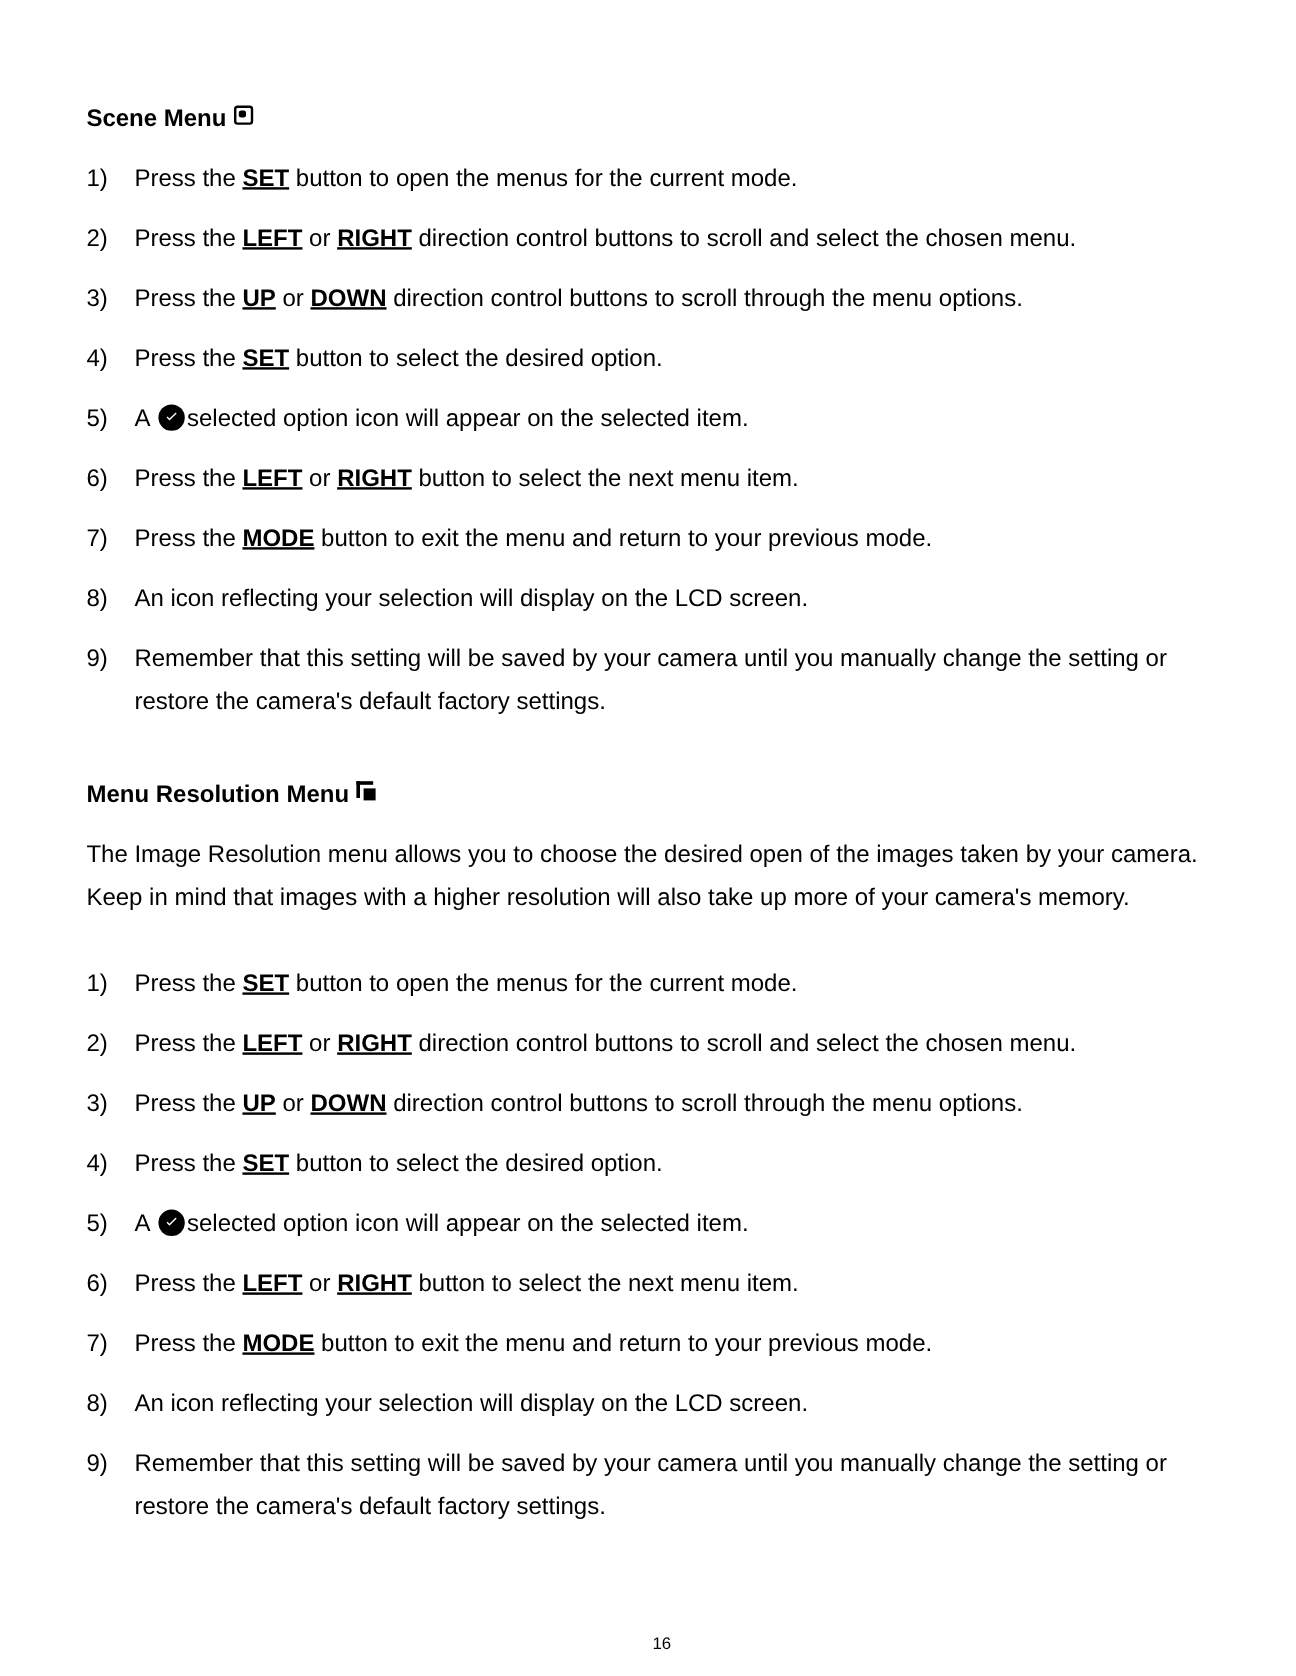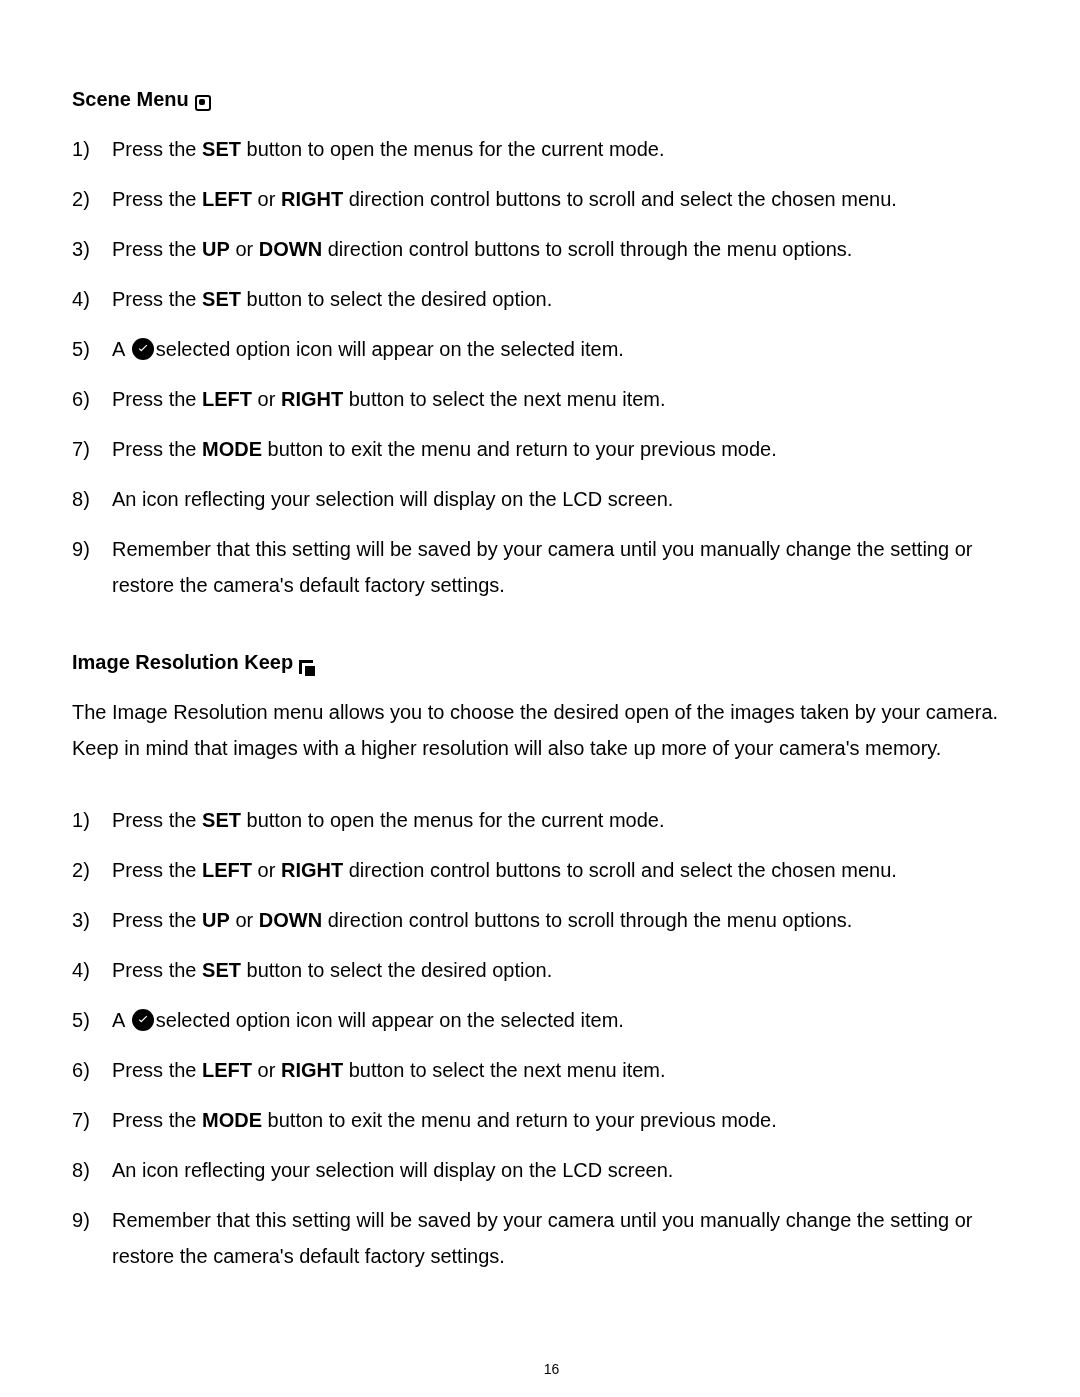--- a/index.html
+++ b/index.html
@@ -11,21 +11,21 @@
       padding: 88px 72px 40px 72px;
       color: #000000;
       position: relative;
     }
     .section { margin-bottom: 48px; }
     .section-heading {
       font-size: 20px;
       font-weight: bold;
       margin-bottom: 20px;
       display: flex;
-      align-items: flex-end;
+      align-items: flex-start;
       gap: 6px;
     }
     .section-heading .heading-icon-scene {
       width: 16px; height: 16px;
       border: 2px solid #000;
       border-radius: 3px;
       position: relative;
       display: inline-block;
     }
     .section-heading .heading-icon-scene::after {
@@ -87,21 +87,21 @@
     }
     .check-icon svg { width: 14px; height: 14px; }
     .page-number {
       position: absolute;
       bottom: 20px;
       left: 0; right: 0;
       text-align: center;
       font-size: 14px;
       padding-left: 23px;
     }
-    b { font-weight: bold; }
+    b { font-weight: bold; text-decoration: underline; }
   </style>
 </head>
 <body>
 
 <div id="content">
     <div class="section">
       <div class="section-heading">
         <span>Scene Menu</span> 
         <span class="heading-icon-scene"></span>
       </div>
@@ -116,21 +116,21 @@
             </svg>
           </span><span>selected option icon will appear on the selected item.</span></li>
         <li><span>Press the </span><b>LEFT</b><span> or </span><b>RIGHT</b><span> button to select the next menu item.</span></li>
         <li><span>Press the </span><b>MODE</b><span> button to exit the menu and return to your previous mode.</span></li>
         <li><span>An icon reflecting your selection will display on the LCD screen.</span></li>
         <li><span>Remember that this setting will be saved by your camera until you manually change the setting or restore the camera's default factory settings.</span></li>
       </ol>
     </div>
     <div class="section">
       <div class="section-heading">
-        <span>Image Resolution Keep</span> 
+        <span>Menu Resolution Menu</span> 
         <span class="heading-icon-resolution"></span>
       </div>
       <div class="section-intro">The Image Resolution menu allows you to choose the desired open of the images taken by your camera. Keep in mind that images with a higher resolution will also take up more of your camera's memory.</div>
       <ol class="steps">
         <li><span>Press the </span><b>SET</b><span> button to open the menus for the current mode.</span></li>
         <li><span>Press the </span><b>LEFT</b><span> or </span><b>RIGHT</b><span> direction control buttons to scroll and select the chosen menu.</span></li>
         <li><span>Press the </span><b>UP</b><span> or </span><b>DOWN</b><span> direction control buttons to scroll through the menu options.</span></li>
         <li><span>Press the </span><b>SET</b><span> button to select the desired option.</span></li>
         <li><span>A </span><span class="check-icon">
             <svg viewBox="0 0 24 24">

